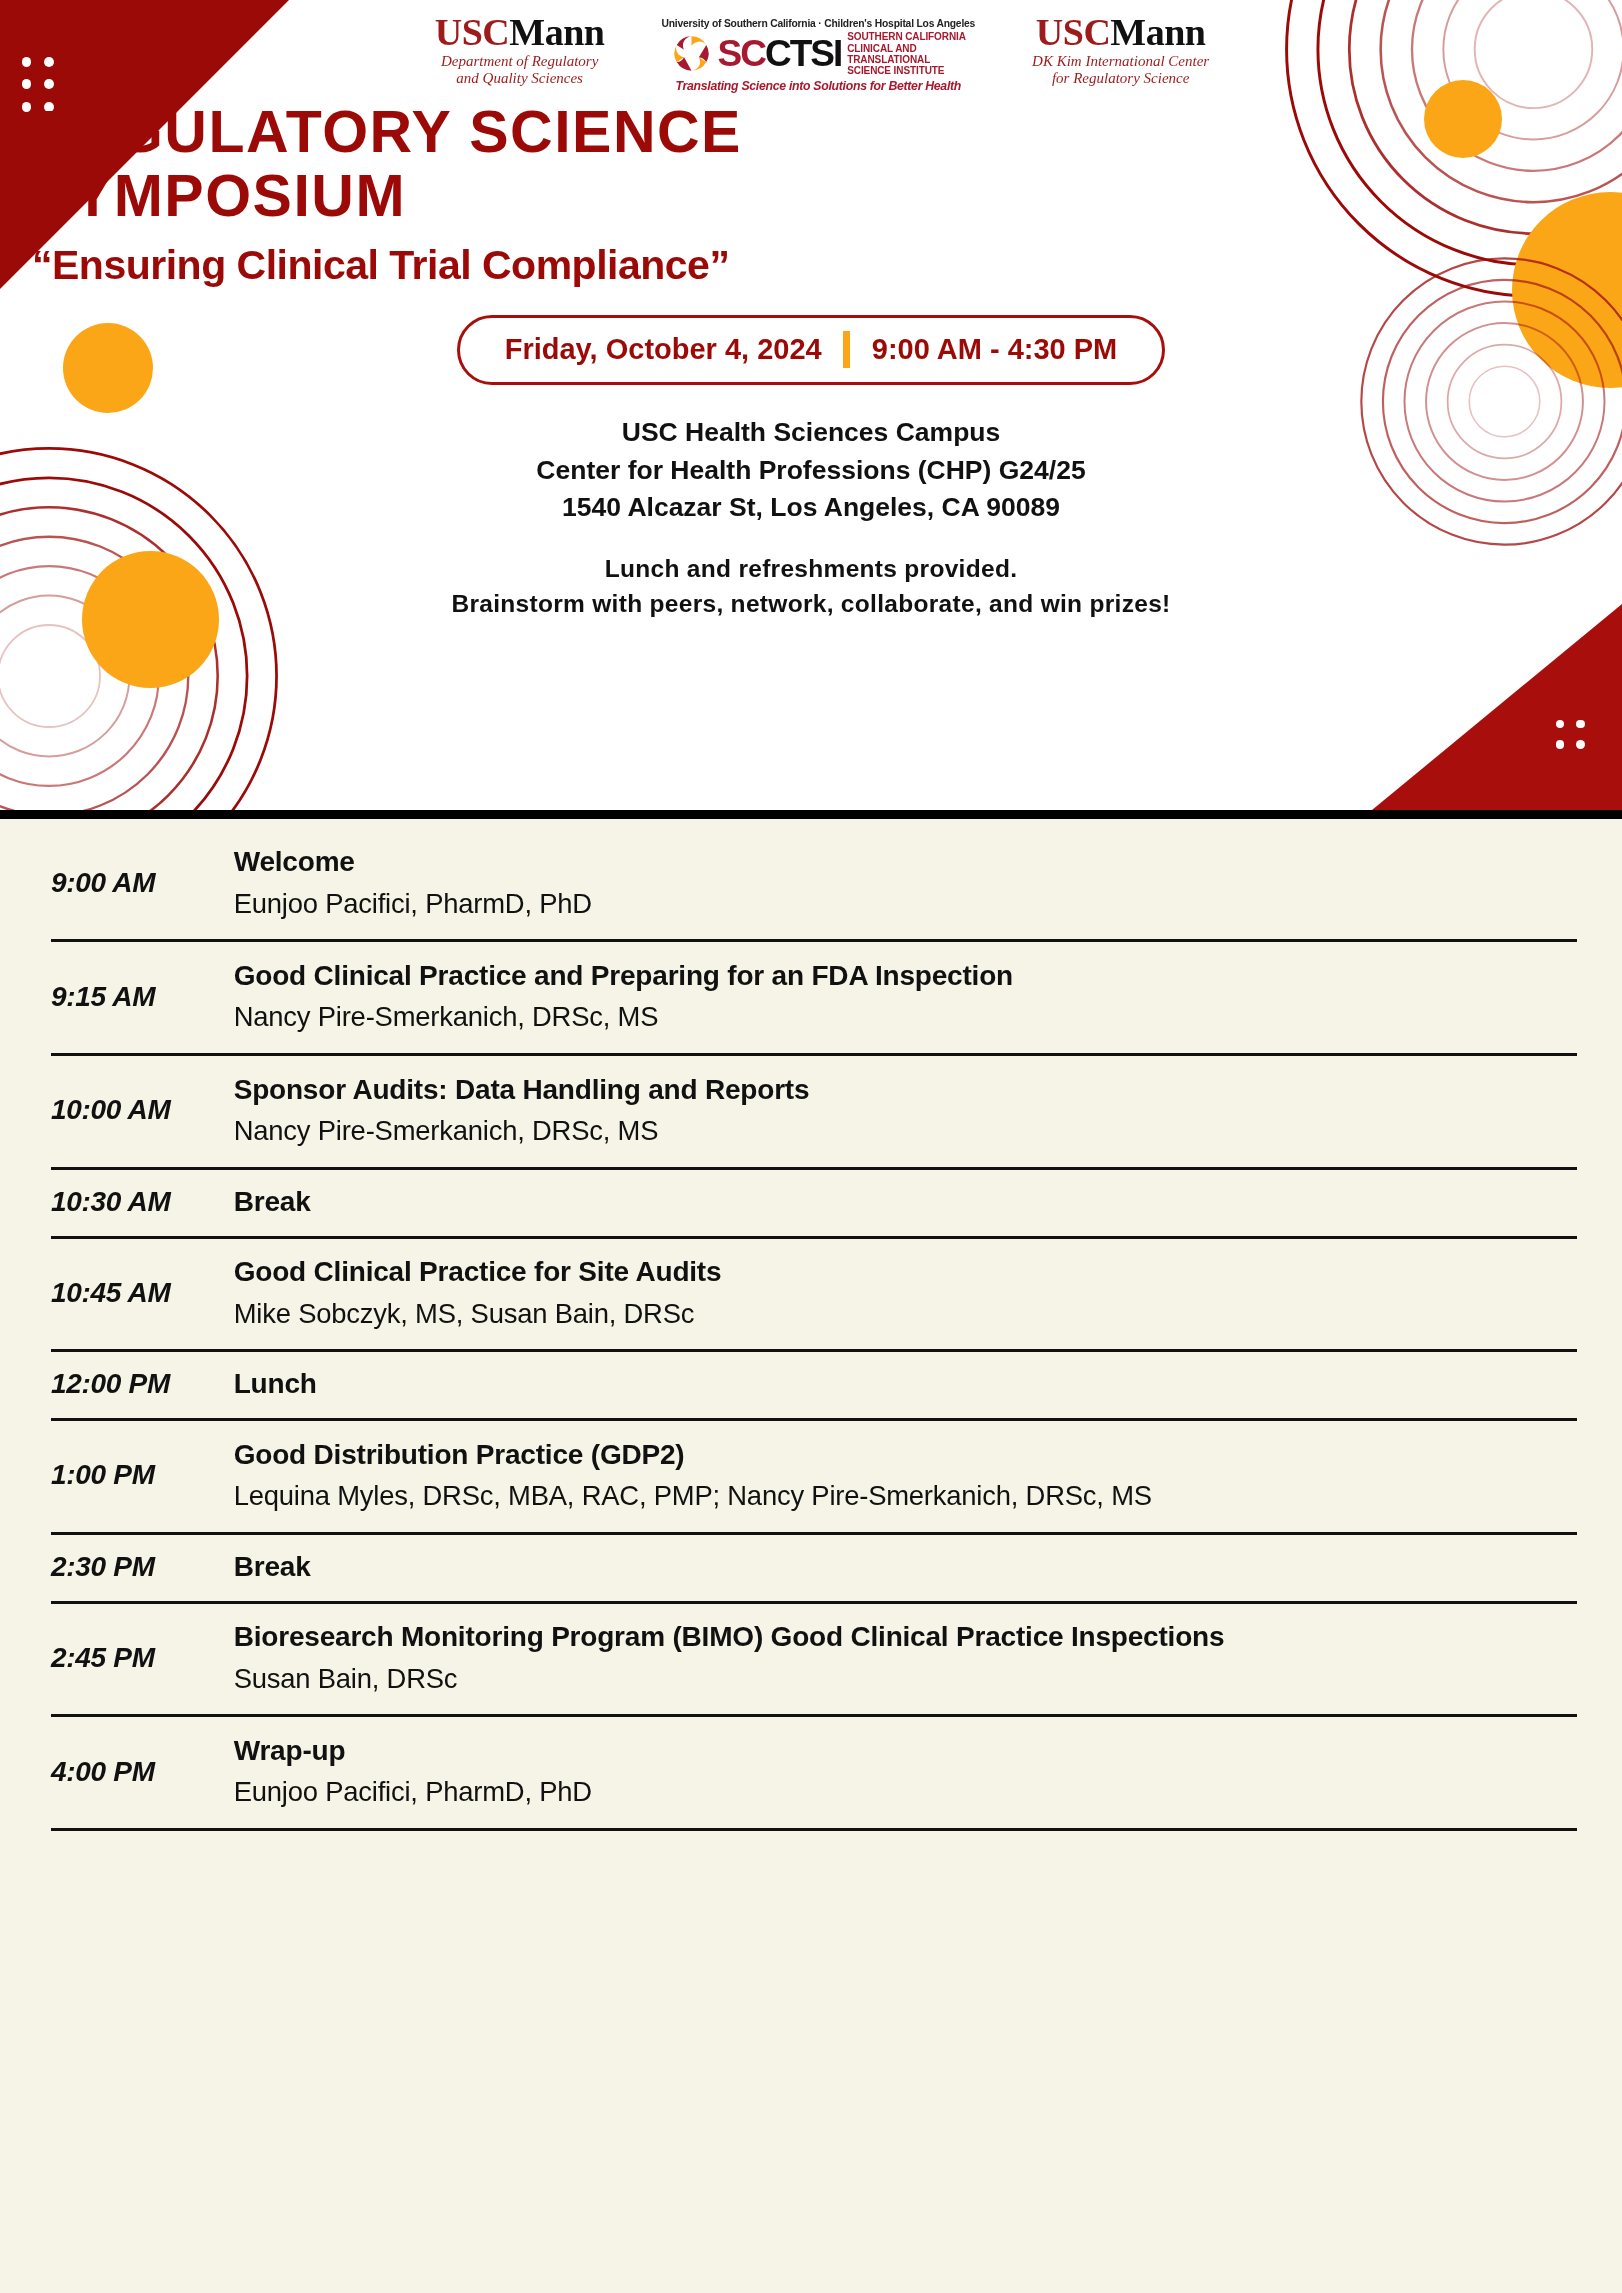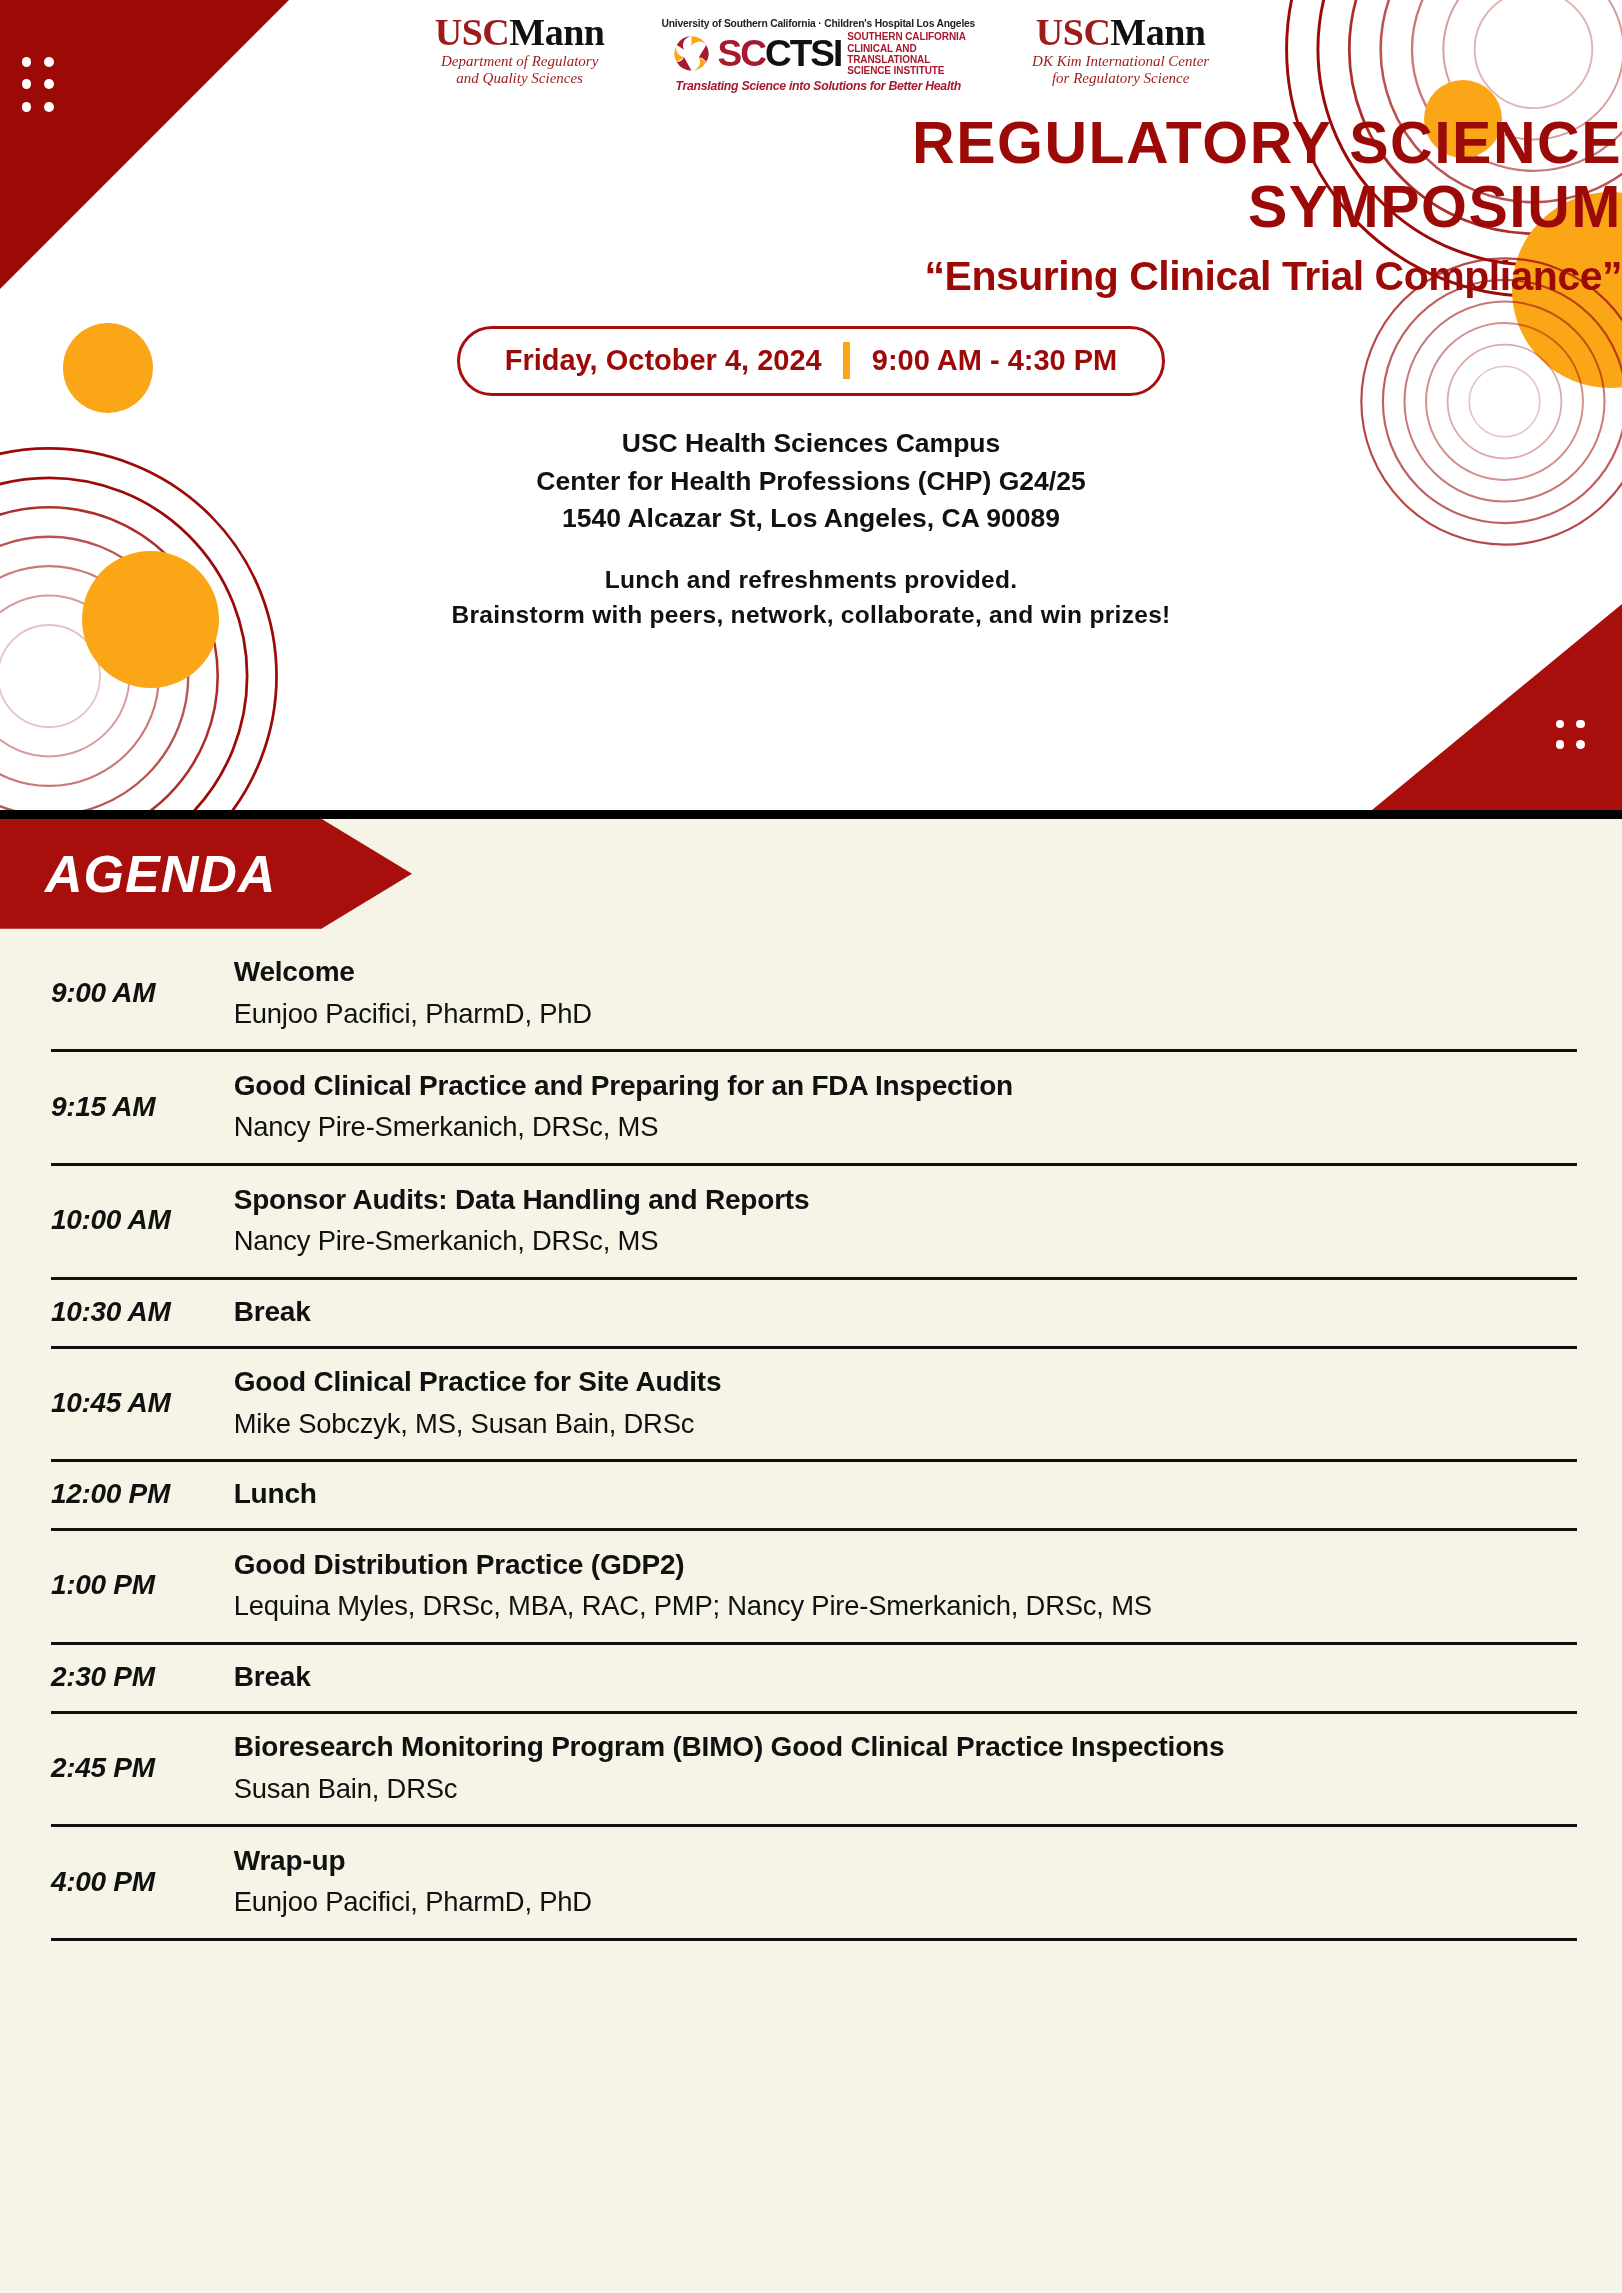--- a/index.html
+++ b/index.html
@@ -99,21 +99,21 @@
   .ctsi .expand {
     text-align: left; color: #A6192E; font-size: 10px;
     font-weight: bold; line-height: 1.12; letter-spacing: -0.1px;
   }
   .ctsi .tagline {
     color: #A6192E; font-size: 12.3px; font-weight: bold;
     font-style: italic; margin-top: 2.9px; letter-spacing: -0.3px;
   }
 
   
-  .title-wrap { position: relative; z-index: 5; text-align: right; margin-top: 19px; }
+  .title-wrap { position: relative; z-index: 5; text-align: left; margin-top: 8px; padding-left: 32px; }
   .title {
     color: #9C0A08;
     font-size: 59px;
     font-weight: bold;
     letter-spacing: 1.5px;
     line-height: 1.08;
     text-transform: uppercase;
   }
   .subtitle {
     color: #9C0A08;
@@ -340,23 +340,20 @@
     <div>Lunch and refreshments provided.</div>
     <div>Brainstorm with peers, network, collaborate, and win prizes!</div>
   </div>
 
 </div>
 
 <div class="black-bar"></div>
 
 <div class="agenda-section">
 
-  <div class="agenda-banner">
-    <span>AGENDA</span>
-  </div>
 
   <div class="rows" id="agenda-rows">
       <div class="arow">
         <div class="atime">9:00 AM</div>
         <div class="abody">
           <div class="atitle">Welcome</div>
           <div class="aspeaker">Eunjoo Pacifici, PharmD, PhD</div>
         </div>
       </div>
       <div class="arow">

